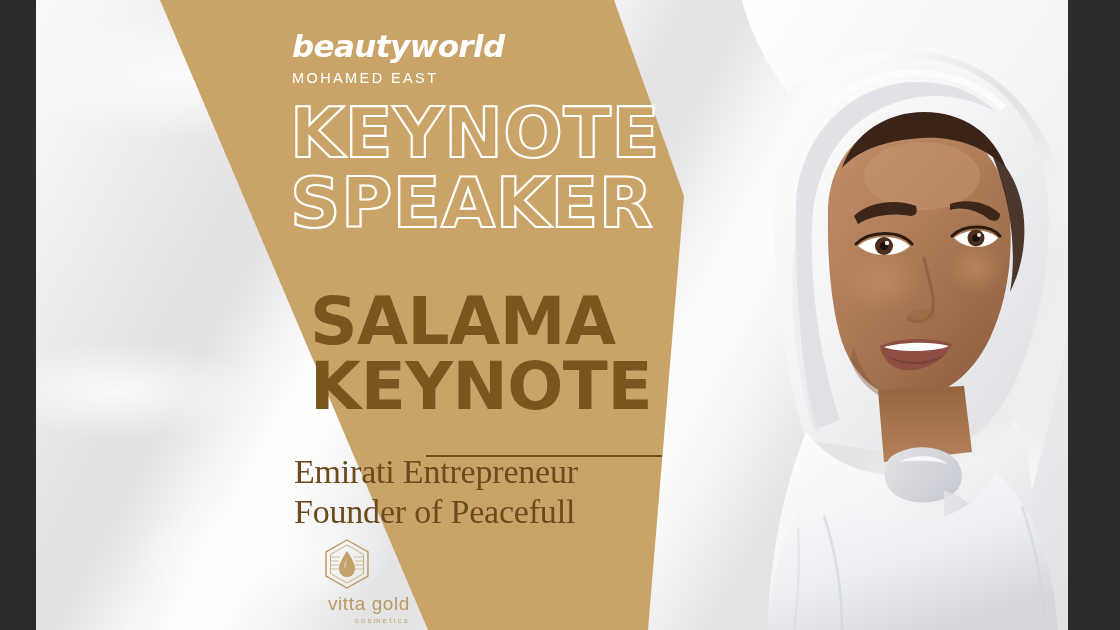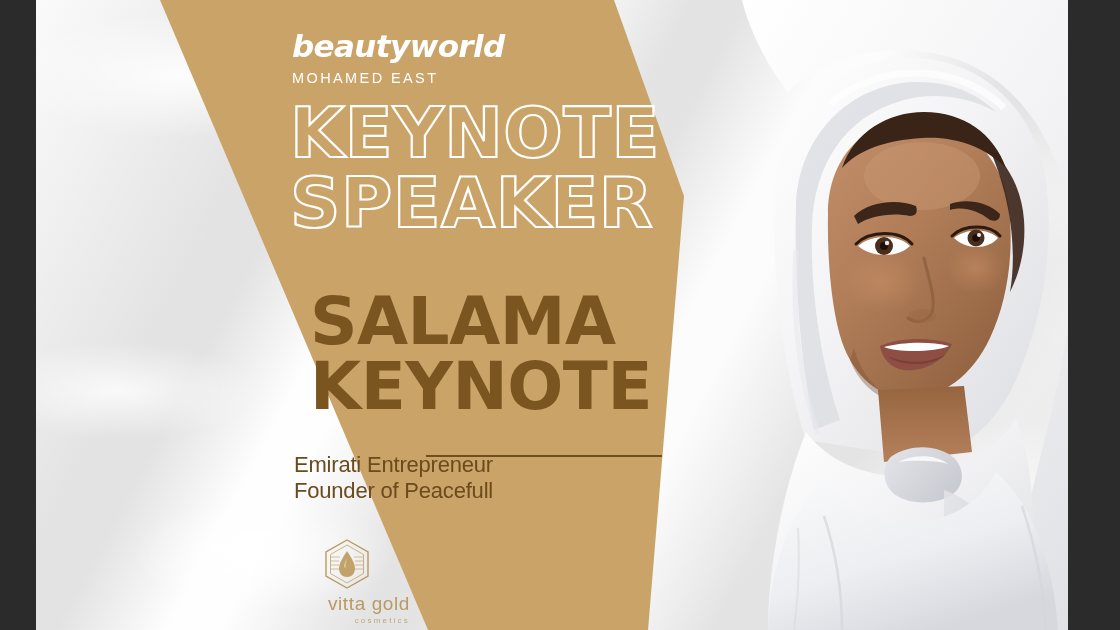--- a/index.html
+++ b/index.html
@@ -141,23 +141,23 @@
   }
 
   
   .subtitle-block {
     position: absolute;
     left: 258px;
     top: 452px;
     width: 420px;
   }
   .subtitle-line {
-    font-family: Liberation Sans, sans-serif;
+    font-family: Liberation Serif, serif;
     font-weight: 400;
-    font-size: 22px;
+    font-size: 34px;
     line-height: 1.18;
     letter-spacing: -0.2px;
     color: #6b4a1c;
     white-space: nowrap;
   }
 
   
   .sponsor {
     position: absolute;
     left: 248px;

